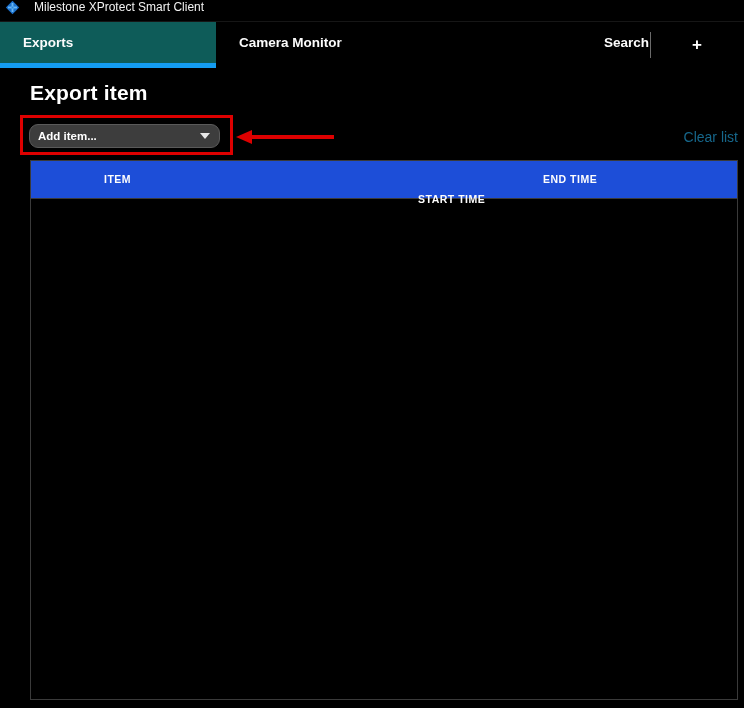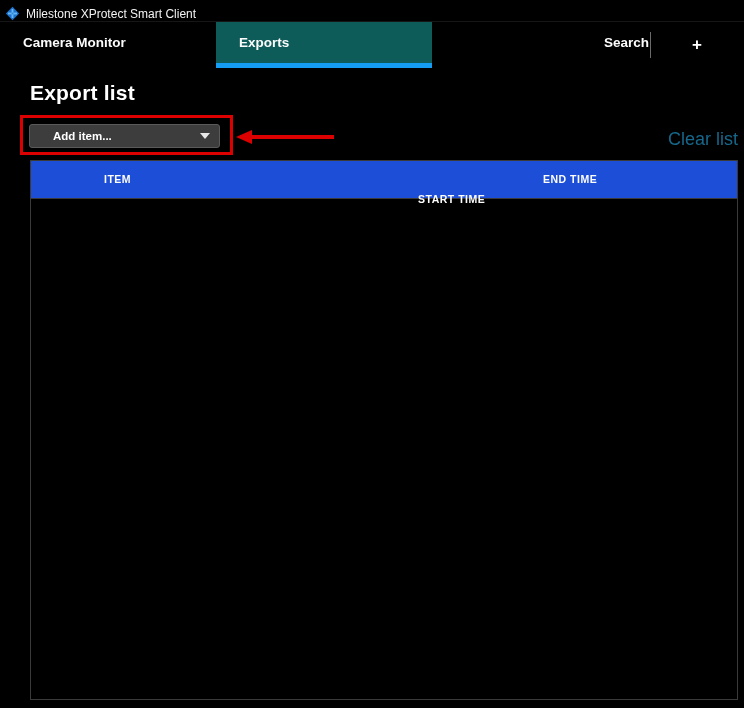--- a/index.html
+++ b/index.html
@@ -15,22 +15,23 @@
     color: #fff;
   }
 
   
   .titlebar {
     position: absolute;
     left: 0; top: 0;
     width: 744px; height: 22px;
     background: #000;
     display: flex;
-    align-items: flex-end;
+    align-items: flex-start;
     border-bottom: 1px solid #161616;
+    gap: 8px;
   }
   .app-icon {
     width: 15px; height: 15px;
     margin-left: 5px;
     flex: 0 0 auto;
   }
   .titlebar-text {
     margin-left: 6px;
     font-size: 12px;
     color: #f2f2f2;
@@ -92,25 +93,24 @@
     letter-spacing: 0.2px;
   }
 
   
   .add-item-dropdown {
     position: absolute;
     left: 29px; top: 124px;
     width: 191px; height: 24px;
     background: var(--dropdown-bg, #3d3d3d);
     border: 1px solid #5a5a5a;
-    border-radius: 3px;
+    border-radius: 9px;
     display: flex;
     align-items: center;
     cursor: pointer;
-    padding-left: 15px;
   }
   .add-item-label {
     margin-left: 8px;
     font-size: 11.5px;
     font-weight: bold;
     color: #ffffff;
     flex: 1 1 auto;
   }
   .dropdown-caret {
     flex: 0 0 auto;
@@ -134,21 +134,21 @@
     position: absolute;
     left: 236px; top: 128px;
     width: 100px; height: 18px;
     pointer-events: none;
   }
 
   .clear-list-link {
     position: absolute;
     top: 129px;
     right: 6px;
-    font-size: 18px;
+    font-size: 14px;
     color: var(--clear-list-color, #16678b);
     cursor: pointer;
     white-space: nowrap;
   }
 
   
   .export-table {
     position: absolute;
     left: 30px; top: 160px;
     width: 708px; height: 540px;
@@ -187,36 +187,36 @@
     <svg class="app-icon" viewBox="0 0 16 16">
       <rect x="3" y="3" width="10" height="10" transform="rotate(45 8 8)" fill="#1c72cf"></rect>
       <rect x="7" y="3.2" width="2" height="9.6" fill="#6ab6f2"></rect>
       <rect x="3.2" y="7" width="9.6" height="2" fill="#6ab6f2"></rect>
       <rect x="7" y="7" width="2" height="2" fill="#2b86e0"></rect>
     </svg>
     <span class="titlebar-text">Milestone XProtect Smart Client</span>
   </div>
 
   <div class="tabbar">
+    <div class="tab tab-exports">
+      <span>Exports</span>
+    </div>
     <div class="tab tab-camera">
       <span>Camera Monitor</span>
-    </div>
-    <div class="tab tab-exports">
-      <span>Exports</span>
     </div>
     <div class="tab tab-search">
       <span>Search</span>
     </div>
     <div class="tab-divider"></div>
     <div class="tab-new">
       <span>+</span>
     </div>
   </div>
 
-  <div class="page-title">Export list</div>
+  <div class="page-title">Export item</div>
 
   <div class="add-item-dropdown">
     <span class="add-item-label">Add item...</span>
     <span class="dropdown-caret"></span>
   </div>
 
   <div class="annotation-rect"></div>
 
   <svg class="annotation-arrow" viewBox="0 0 100 18">
     <line x1="14" y1="9" x2="98" y2="9" stroke="#dd0000" stroke-width="4"></line>

